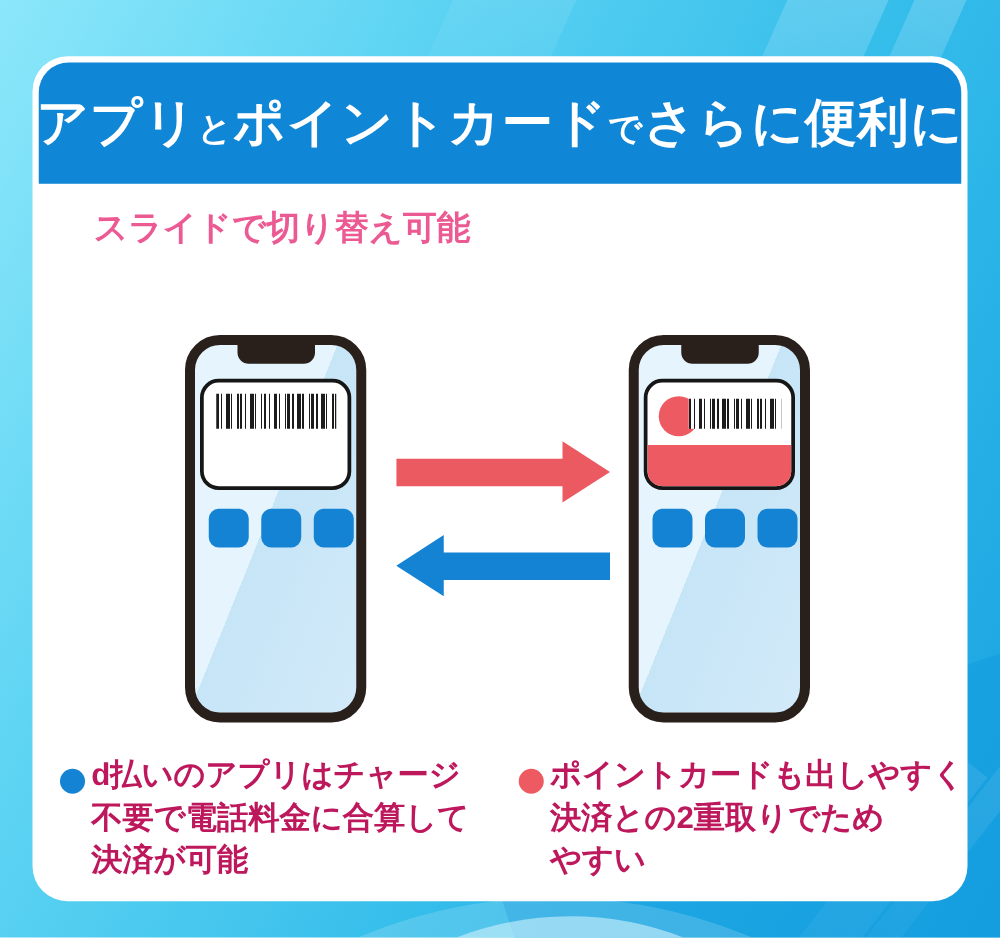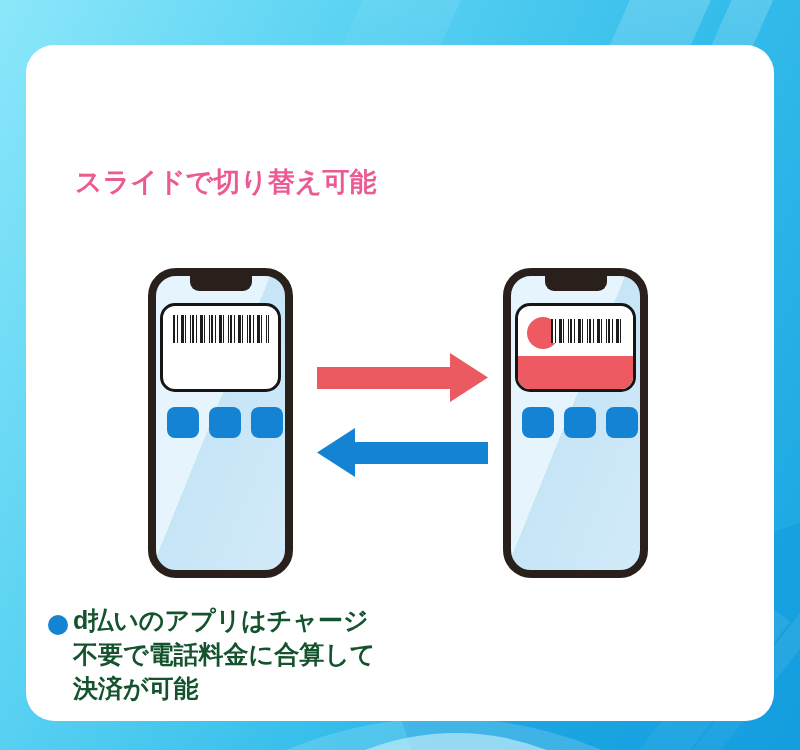--- a/index.html
+++ b/index.html
@@ -62,36 +62,39 @@
   
   .arrows{position:absolute;left:291px;top:308px;width:171px;height:124px;}
 
   
   .bullet{position:absolute;top:558px;display:flex;align-items:flex-start;}
   .bullet.b-left{left:22px;}
   .bullet.b-right{left:389px;}
   .dot{width:20px;height:20px;border-radius:50%;margin-top:12px;margin-right:5px;flex:none;}
   .dot.blue{background:#1583d3;}
   .dot.red{background:#ee5a61;}
-  .bullet-text{font-size:25px;line-height:34px;font-weight:600;color:#14532d;white-space:pre-line;}
+  .bullet-text{font-size:25px;line-height:34px;font-weight:600;color:#be185d;white-space:pre-line;}
 </style>
 </head>
 <body>
 
 <div class="streak s1"></div>
 <div class="streak s2"></div>
 <div class="streak s3"></div>
 <div class="streak s4"></div>
 <div class="streak s5"></div>
 <div class="wedge"></div>
 <div class="ring r1"></div>
 <div class="ring r2"></div>
 
 <div class="card">
 
+  <div class="card-header">
+    <div class="title"><span>アプリ</span><span class="sm">と</span><span>ポイントカード</span><span class="sm">で</span><span>さらに便利に</span></div>
+  </div>
 
   <div class="subtitle">
     <div class="line2">スライドで切り替え可能</div>
   </div>
 
   <div class="phone left">
     <div class="notch"></div>
     <div class="screen-card">
       <div class="barcode"></div>
     </div>
@@ -120,14 +123,20 @@
       <div class="square"></div>
     </div>
   </div>
 
   <div class="bullet b-left">
     <div class="dot blue"></div>
     <div class="bullet-text">d払いのアプリはチャージ
 不要で電話料金に合算して
 決済が可能</div>
   </div>
+  <div class="bullet b-right">
+    <div class="dot red"></div>
+    <div class="bullet-text">ポイントカードも出しやすく
+決済との2重取りでため
+やすい</div>
+  </div>
 
 </div>
 
 </body></html>

